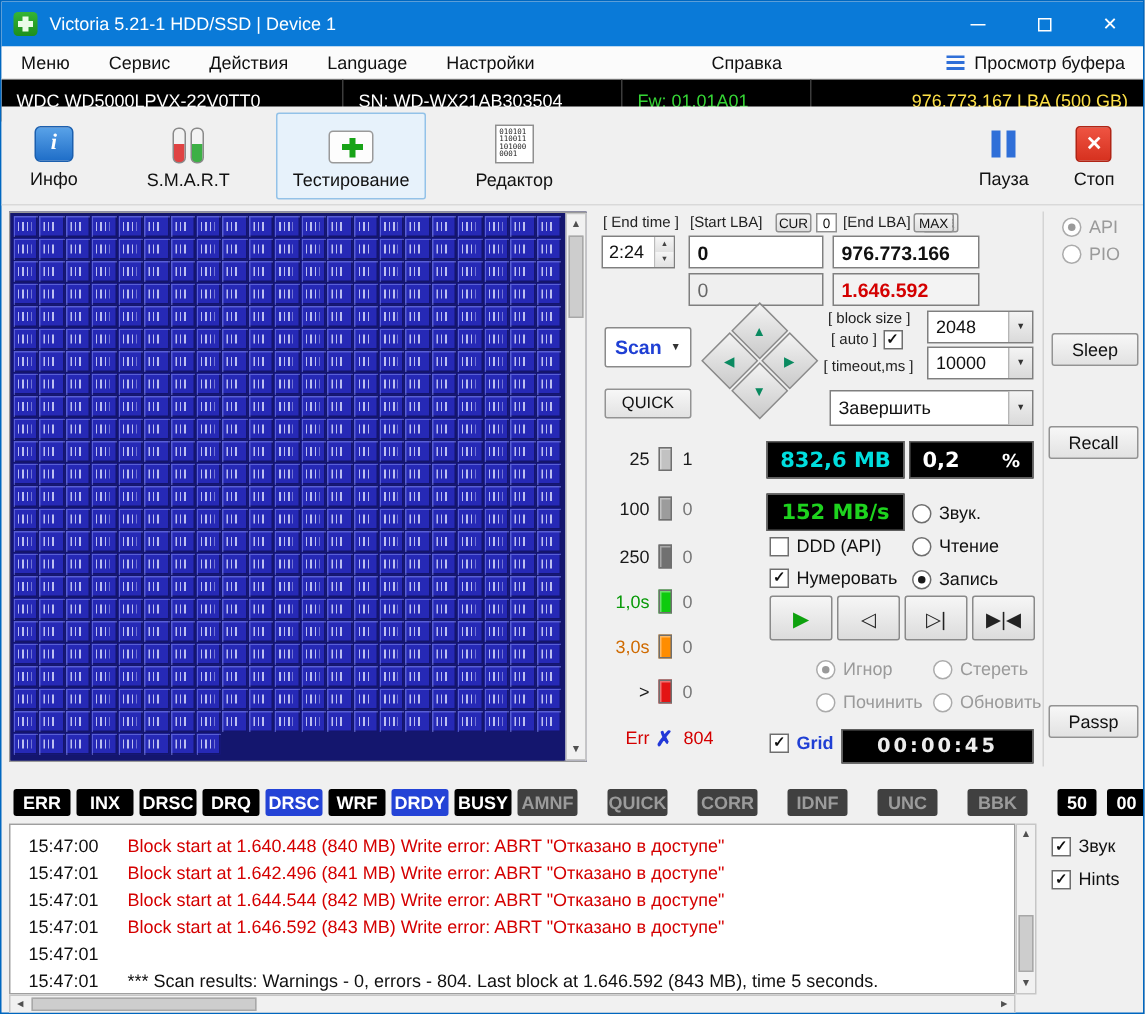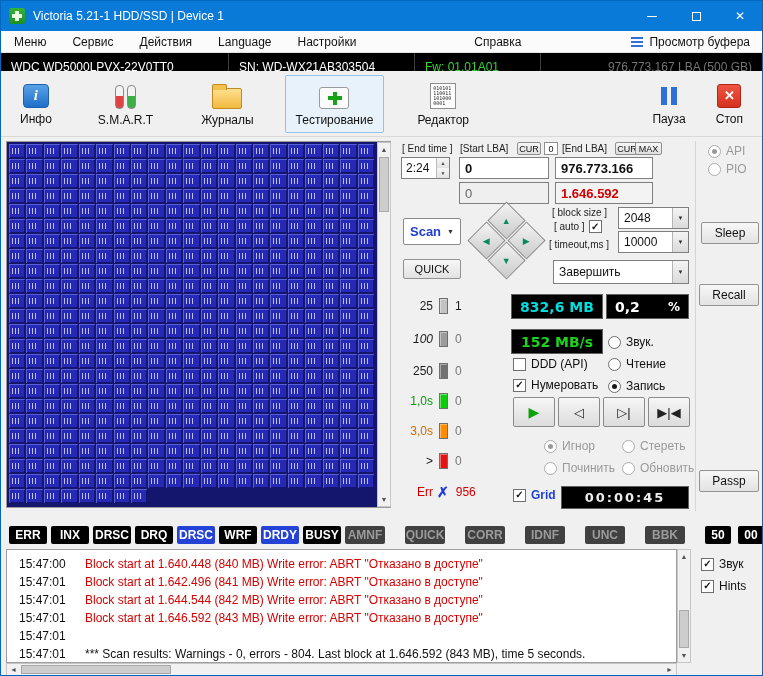--- a/index.html
+++ b/index.html
@@ -21,21 +21,21 @@
 .menu-item{padding:0 13px;white-space:nowrap}
 .help-gap{margin-left:92px}
 .buffer-btn{margin-left:auto;margin-right:12px;display:flex;align-items:center;gap:6px;white-space:nowrap}
 .buffer-icon{width:12px;height:10px;background:repeating-linear-gradient(180deg,#2f6fd8 0 2px,rgba(0,0,0,0) 2px 4px)}
 
 .devicebar{position:absolute;top:52px;left:0;right:0;height:28px;background:#000;display:flex;align-items:stretch;font-size:12px;color:#fff}
 .dev-seg{display:flex;align-items:center;padding:0 10px;border-right:1px solid #3c3c3c;white-space:nowrap}
 .dev-model{width:228px}
 .dev-serial{width:186px}
 .dev-fw{width:126px;color:#35d435}
-.dev-cap{flex:1;justify-content:flex-end;color:#737373;border-right:none}
+.dev-cap{flex:1;justify-content:flex-end;color:#fde047;border-right:none}
 
 .toolbar{position:absolute;top:70px;left:0;right:0;height:66px;background:#f0f0f0;border-bottom:1px solid #d9d9d9;display:flex;align-items:center}
 .tool-btn{height:58px;margin-left:8px;padding:2px 10px 0;display:flex;flex-direction:column;align-items:center;justify-content:center;gap:4px;border:1px solid rgba(0,0,0,0);border-radius:2px}
 .tool-btn.selected{background:#e7f2fb;border-color:#93c2e8}
 .tool-label{font-size:12px;white-space:nowrap}
 .ic-info{width:26px;height:24px;border-radius:4px;background:linear-gradient(#59a2e8,#1f6ec8);border:1px solid #1b5fae;color:#fff;font-family:"Liberation Serif",serif;font-style:italic;font-weight:bold;font-size:15px;display:flex;align-items:center;justify-content:center}
 .ic-smart{display:flex;gap:3px;align-items:flex-end;height:26px}
 .tube{width:9px;height:24px;border:1px solid #8a8a8a;border-radius:4px}
 .tube.red{background:linear-gradient(#f3f3f3 45%,#e04343 45%)}
 .tube.green{background:linear-gradient(#f3f3f3 45%,#3cb045 45%)}
@@ -166,24 +166,20 @@
       <span class="ic-info">i</span>
       <span class="tool-label">Инфо</span>
     </span>
     <span class="tool-btn" style="margin-left:24px">
       <span class="ic-smart">
           <span class="tube red"></span>
           <span class="tube green"></span>
         </span>
       <span class="tool-label">S.M.A.R.T</span>
     </span>
-    <span class="tool-btn" style="margin-left:26px">
-      <span class="ic-folder"></span>
-      <span class="tool-label">Журналы</span>
-    </span>
     <span class="tool-btn selected" style="margin-left:20px">
       <span class="ic-aid"></span>
       <span class="tool-label">Тестирование</span>
     </span>
     <span class="tool-btn" style="margin-left:22px">
       <span class="ic-editor">
         <div>010101</div>
         <div>110011</div>
         <div>101000</div>
         <div>0001</div>
@@ -703,21 +699,21 @@
       <span class="sc-btn" style="bottom:0">▼</span>
     </div>
   </div>
 
   <span class="lbl" style="left:401px;top:142px">[ End time ]</span>
   <span class="lbl" style="left:459px;top:142px">[Start LBA]</span>
   <span class="chipbtn" style="left:516px;top:141px;width:24px;height:13px">CUR</span>
   <span class="chipval" style="left:543px;top:141px;width:14px;height:13px">0</span>
   <span class="lbl" style="left:561px;top:142px">[End LBA]</span>
   <span class="chipbtn" style="left:614px;top:141px;width:24px;height:13px">CUR</span>
-  <span class="chipbtn" style="left:634px;top:141px;width:27px;height:13px">MAX</span>
+  <span class="chipbtn" style="left:608px;top:141px;width:27px;height:13px">MAX</span>
 
   <span class="spin" style="left:400px;top:156px;width:49px;height:22px">
     <span class="val">2:24</span>
     <span class="arrows">
         <span>▲</span>
         <span>▼</span>
       </span>
   </span>
   <span class="inputbox" style="left:458px;top:156px;width:90px;height:22px">0</span>
   <span class="inputbox" style="left:554px;top:156px;width:98px;height:22px">976.773.166</span>
@@ -763,21 +759,21 @@
     <span class="sval">Завершить</span>
       <span class="dd">▼</span>
   </span>
 
   <span class="leg-row" style="top:297px">
     <span class="leg-label" style="color: rgb(26, 26, 26);">25</span>
       <span class="leg-mark" style="background: rgb(194, 194, 194);"></span>
       <span class="leg-count" style="color: rgb(26, 26, 26);">1</span>
   </span>
   <span class="leg-row" style="top:330px">
-    <span class="leg-label" style="color: rgb(26, 26, 26); font-style: italic;">100</span>
+    <span class="leg-label" style="color: rgb(26, 26, 26);">100</span>
       <span class="leg-mark" style="background: rgb(156, 156, 156);"></span>
       <span class="leg-count" style="color: rgb(120, 120, 120);">0</span>
   </span>
   <span class="leg-row" style="top:362px">
     <span class="leg-label" style="color: rgb(26, 26, 26);">250</span>
       <span class="leg-mark" style="background: rgb(113, 113, 113);"></span>
       <span class="leg-count" style="color: rgb(120, 120, 120);">0</span>
   </span>
   <span class="leg-row" style="top:392px">
     <span class="leg-label" style="color: rgb(8, 154, 8);">1,0s</span>
@@ -790,21 +786,21 @@
       <span class="leg-count" style="color: rgb(120, 120, 120);">0</span>
   </span>
   <span class="leg-row" style="top:452px">
     <span class="leg-label" style="color: rgb(26, 26, 26);">&gt;</span>
       <span class="leg-mark" style="background: rgb(227, 20, 20);"></span>
       <span class="leg-count" style="color: rgb(120, 120, 120);">0</span>
   </span>
   <span class="leg-row" style="top:483px">
     <span class="leg-label" style="color: rgb(212, 0, 0);">Err</span>
       <span class="leg-mark err-x" style="color: rgb(34, 56, 216);"></span>
-      <span class="leg-count" style="color: rgb(212, 0, 0);">956</span>
+      <span class="leg-count" style="color: rgb(212, 0, 0);">804</span>
   </span>
 
   <span class="display d-mb" style="left:510px;top:293px;width:92px;height:25px">832,6 MB</span>
   <span class="display d-pct" style="left:605px;top:293px;width:83px;height:25px">
     <span>0,2</span>
       <span class="pct-sign">%</span>
   </span>
   <span class="display d-speed" style="left:510px;top:328px;width:92px;height:25px">152 MB/s</span>
 
   <span class="ctl" style="left:607px;top:334px">

